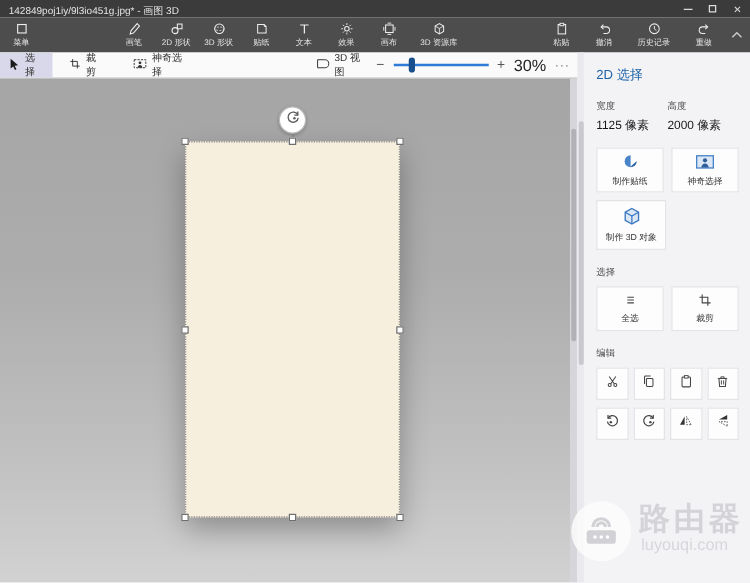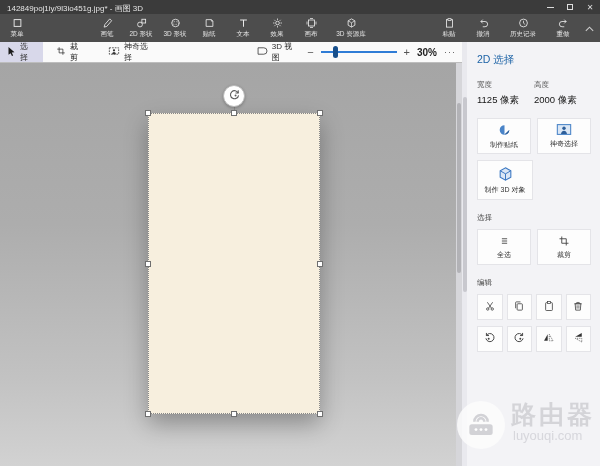--- a/index.html
+++ b/index.html
@@ -34,21 +34,21 @@
   .rb-item { display:flex; align-items:center; gap:4px; height:100%; padding:0 7px; }
   .rb-item.active { background:#d8d8ea; }
   .rb-crop { margin-left:6px; }
   .rb-magic { margin-left:8px; }
   .rb-3dview { margin-left:86px;align-items:center; }
   .zoom-ctrls { margin-left:auto; display:flex; align-items:center; margin-right:6px; gap:7px; }
   .zbtn { font-size:11px; color:#555; line-height:1; }
   .slider { position:relative; width:76px; height:12px; }
   .slider .track { position:absolute; left:0; right:0; top:5px; height:2px; background:#2f7cd6; }
   .slider .thumb { position:absolute; left:12px; top:0; width:5px; height:12px; border-radius:2.5px; background:#174f8c; }
-  .zoom-val { font-size:10px; color:#222;font-weight:bold; }
+  .zoom-val { font-size:13px; color:#222; }
   .more { font-size:9px; color:#555; letter-spacing:1px; }
 
   
   .canvas-area { position:absolute; left:0; top:63px; width:456px; height:403px;
     background:linear-gradient(180deg,#a5a5a5 0%,#adadad 40%,#c2c2c2 78%,#d2d2d2 100%); }
   .va-scroll { position:absolute; left:456px; top:63px; width:6px; height:403px; background:#d6d6da; }
   .va-scroll .thumb { position:absolute; top:40px; left:1px; width:4px; height:170px; background:#b2b2b6; border-radius:2px; }
 
   .canvas { position:absolute; left:148px; top:50px; width:172px; height:301px;
     background:#f7efde; border:1px dotted #888;

